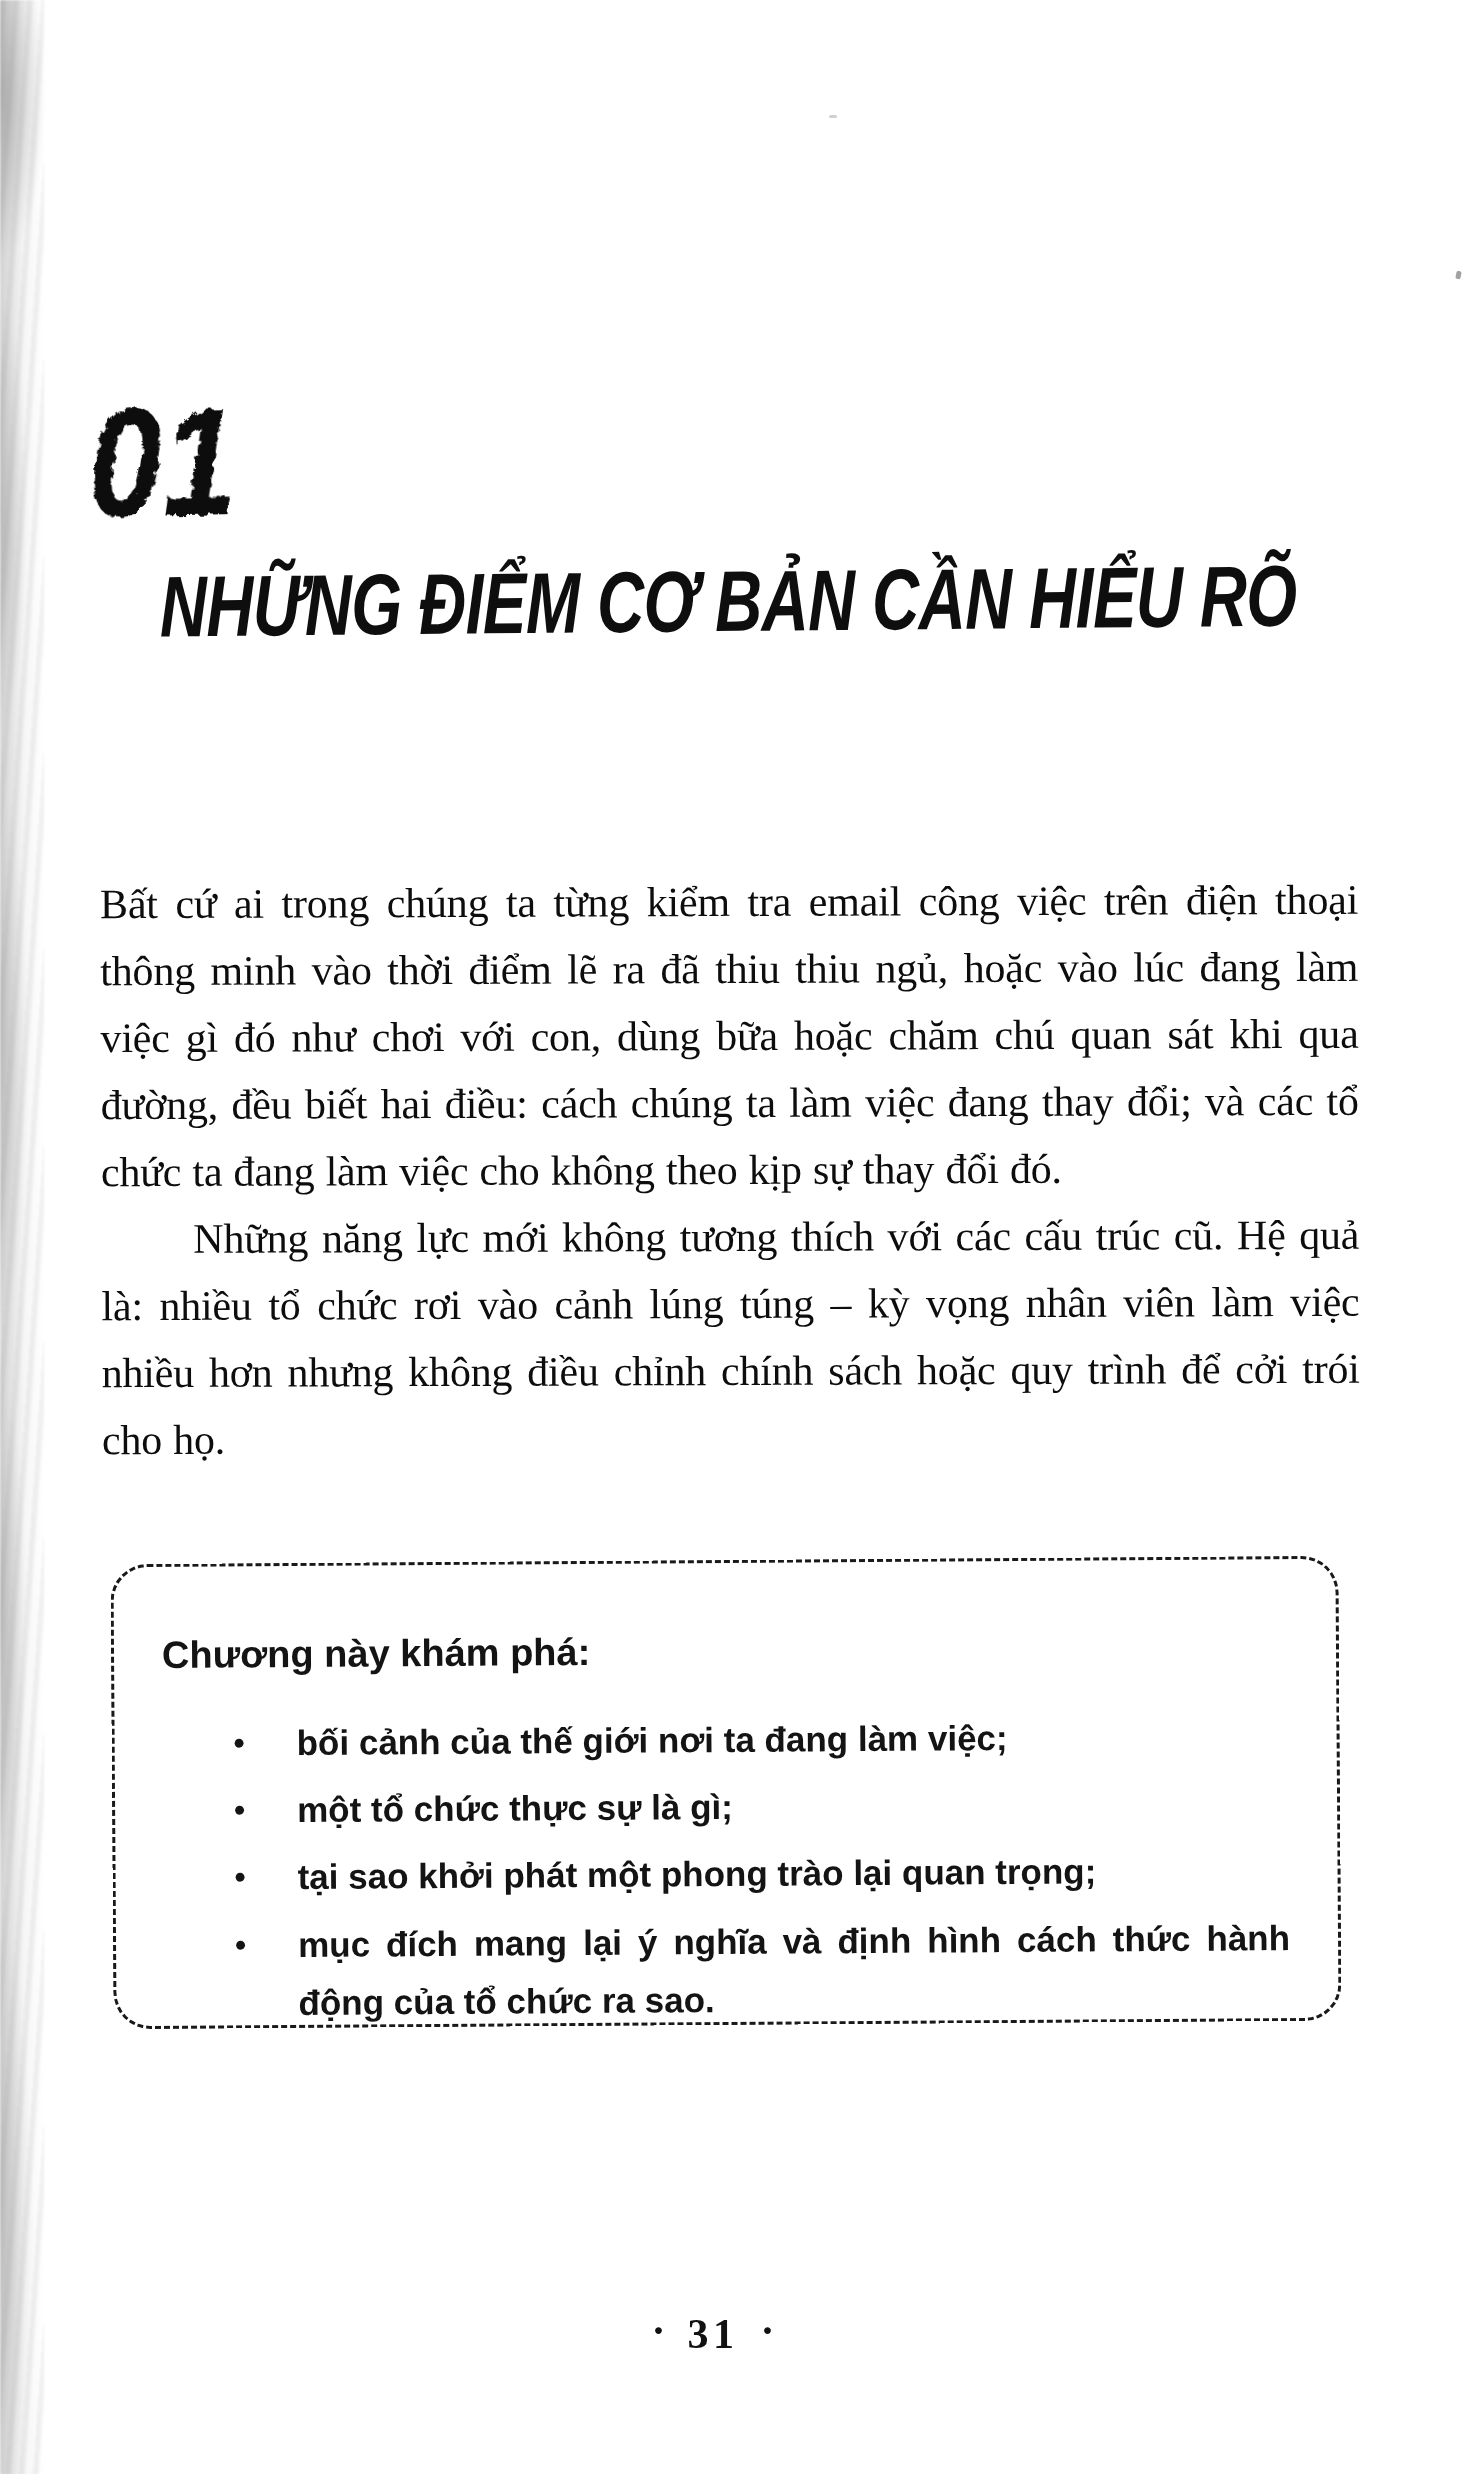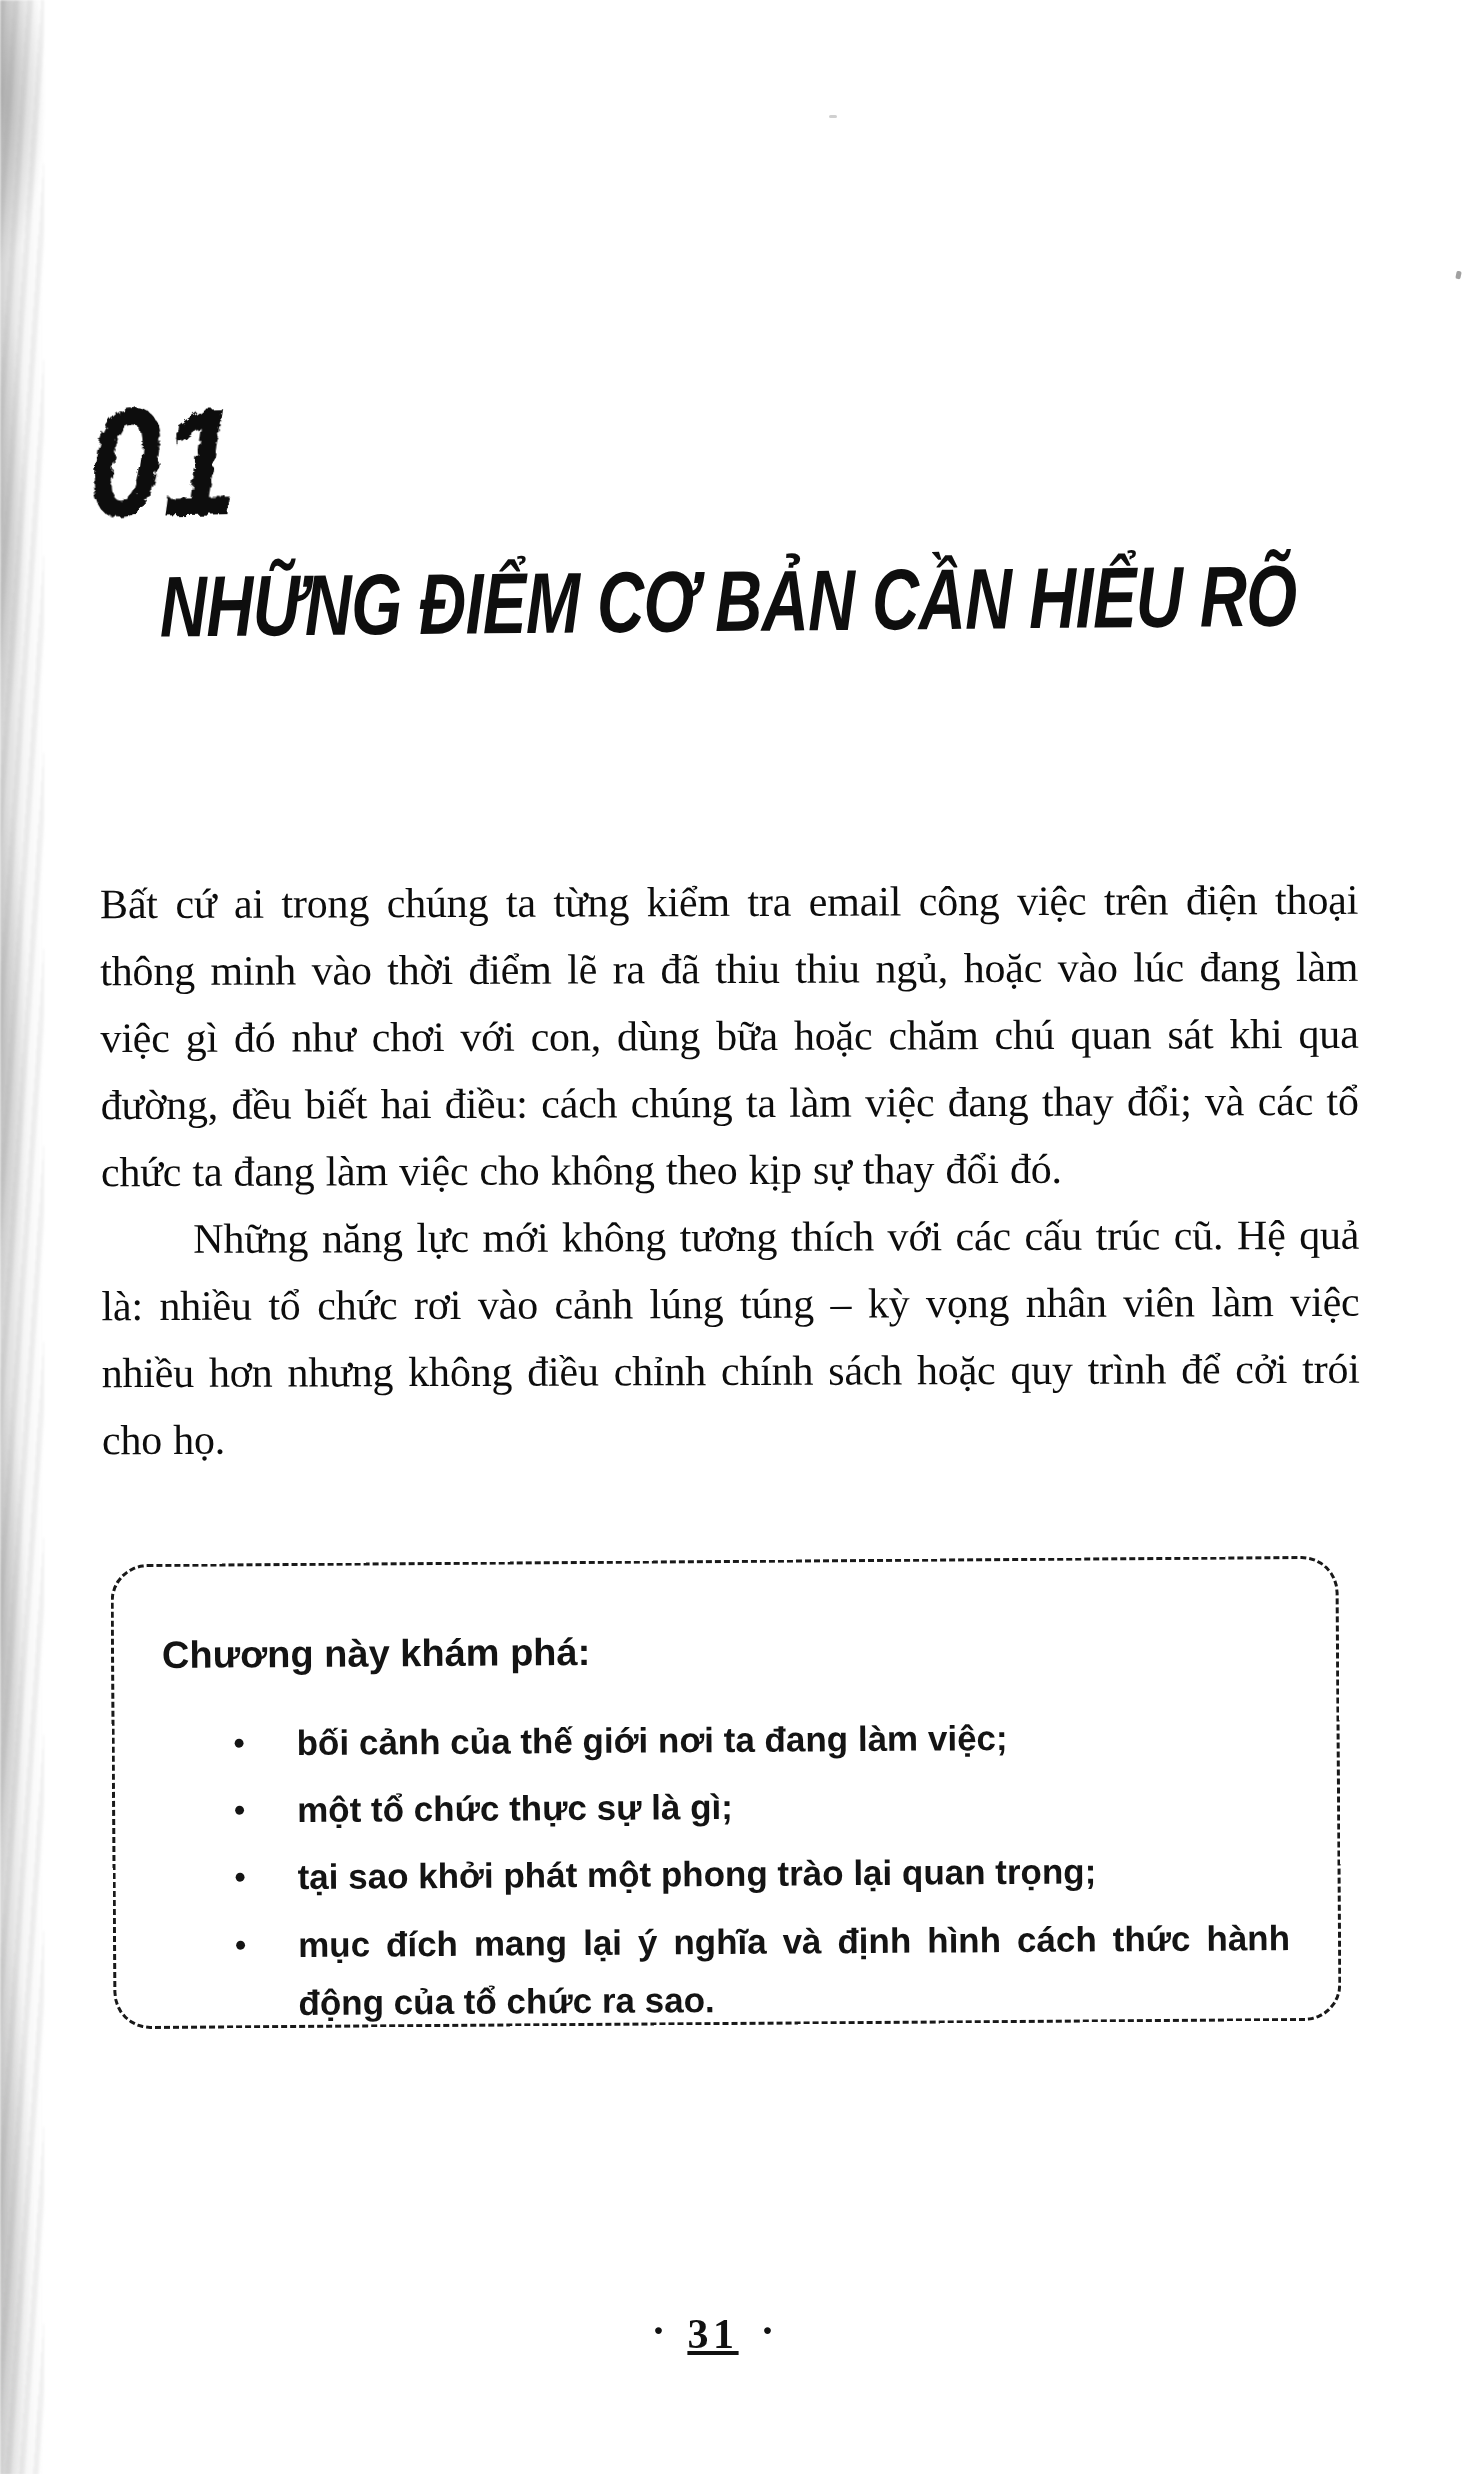--- a/index.html
+++ b/index.html
@@ -96,21 +96,21 @@
     position: absolute; left: 71px; top: 0;
     font-size: 31px; line-height: 58px;
   }
 
   
   .footer {
     position: absolute; left: -27.5px; top: 2310px; width: 1481px;
     text-align: center;
     font-size: 42px; color: #111;
   }
-  .f-num { font-weight: bold; letter-spacing: 4.6px; margin: 16px 22px; text-decoration: underline; }
+  .f-num { font-weight: bold; letter-spacing: 4.6px; margin: 16px 22px; }
   .f-dot { font-weight: bold; position: relative; top: -2.7px; }
 
   
   .speck { position: absolute; }
   .s1 { left: 1456px; top: 271px; width: 4.6px; height: 8.2px; background: #8a8a8a; border-radius: 1.8px; transform: rotate(12deg); opacity: .8; }
   .s2 { left: 829px; top: 115px; width: 8.2px; height: 2.7px; background: #c4c4c4; border-radius: 1.8px; opacity: .8; }
 </style>
 </head>
 <body>
 

